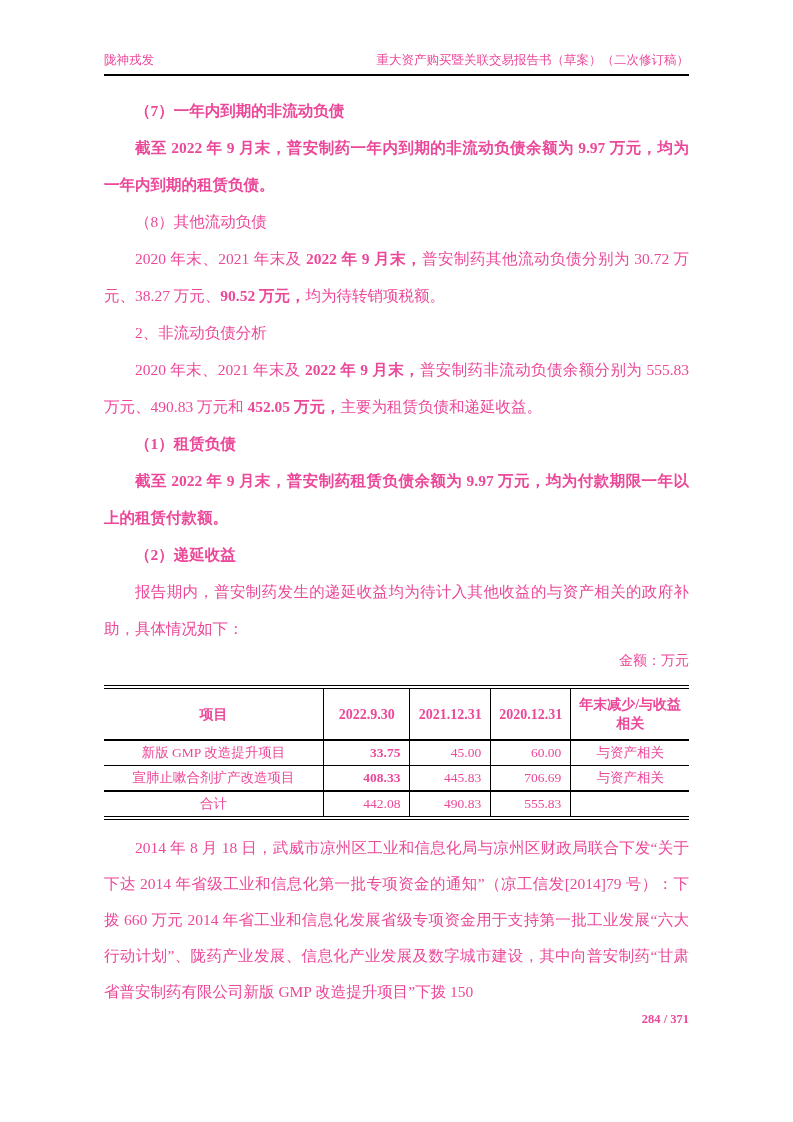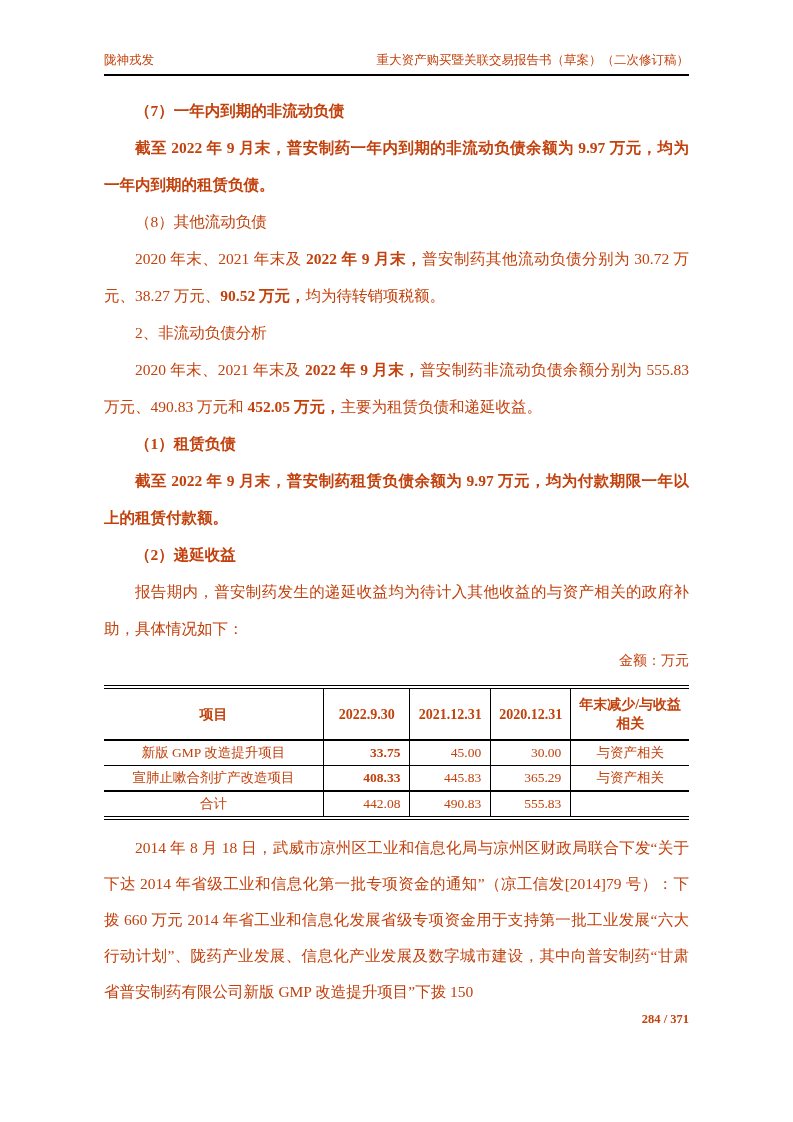--- a/index.html
+++ b/index.html
@@ -3,21 +3,21 @@
 <meta charset="utf-8">
 <style>
   * { margin: 0; padding: 0; box-sizing: border-box; }
   html, body { background: #888; }
   .page {
     position: relative;
     width: 793px;
     height: 1122px;
     margin: 0 auto;
     background: #ffffff;
-    color: #c2410c;
+    color: #ec4899;
     font-family: "Liberation Serif", "DejaVu Serif", serif;
     padding: 52px 104px 0 104px;
     overflow: hidden;
   }
   
   .doc-header {
     display: flex;
     justify-content: space-between;
     align-items: flex-end;
     font-size: 12.5px;
@@ -138,28 +138,28 @@
           <th>2021.12.31</th>
           <th>2020.12.31</th>
           <th>年末减少/与收益相关</th>
         </tr>
       </thead>
       <tbody>
         <tr>
           <td>新版 GMP 改造提升项目</td>
           <td class="num b">33.75</td>
           <td class="num">45.00</td>
-          <td class="num">30.00</td>
+          <td class="num">60.00</td>
           <td>与资产相关</td>
         </tr>
         <tr>
           <td>宣肺止嗽合剂扩产改造项目</td>
           <td class="num b">408.33</td>
           <td class="num">445.83</td>
-          <td class="num">365.29</td>
+          <td class="num">706.69</td>
           <td>与资产相关</td>
         </tr>
         <tr class="total-row">
           <td>合计</td>
           <td class="num">442.08</td>
           <td class="num">490.83</td>
           <td class="num">555.83</td>
           <td></td>
         </tr>
       </tbody>

